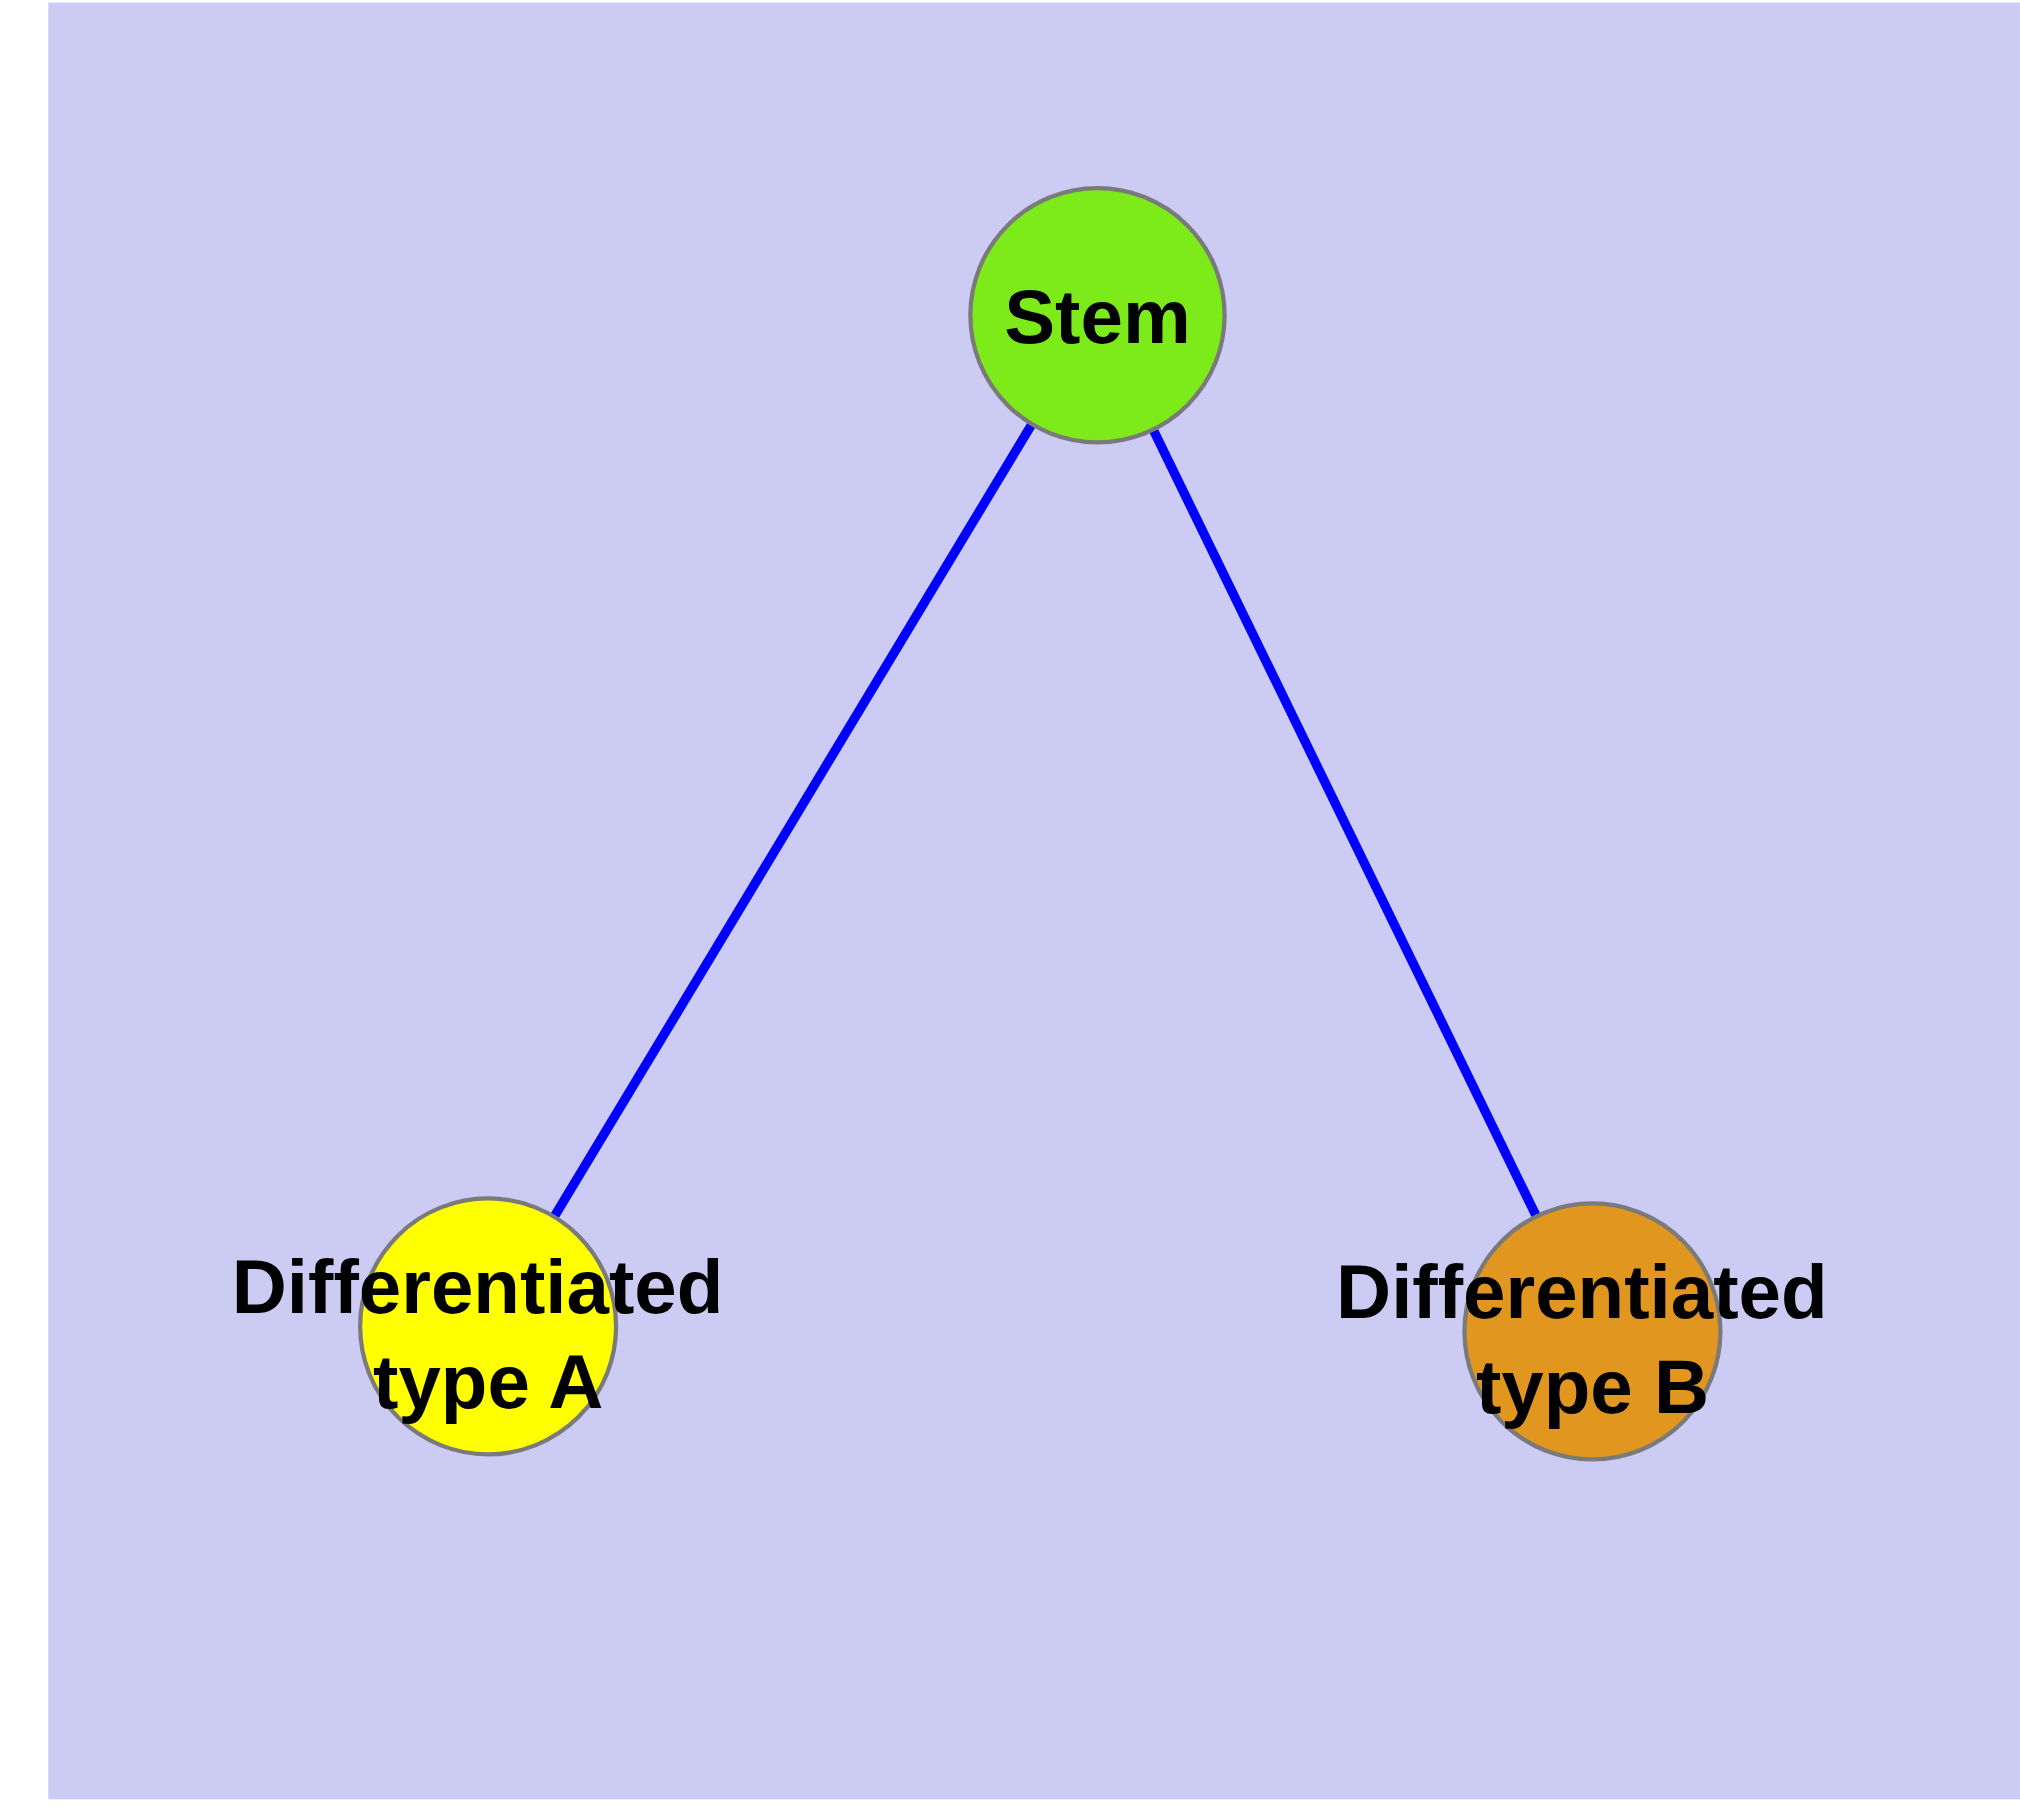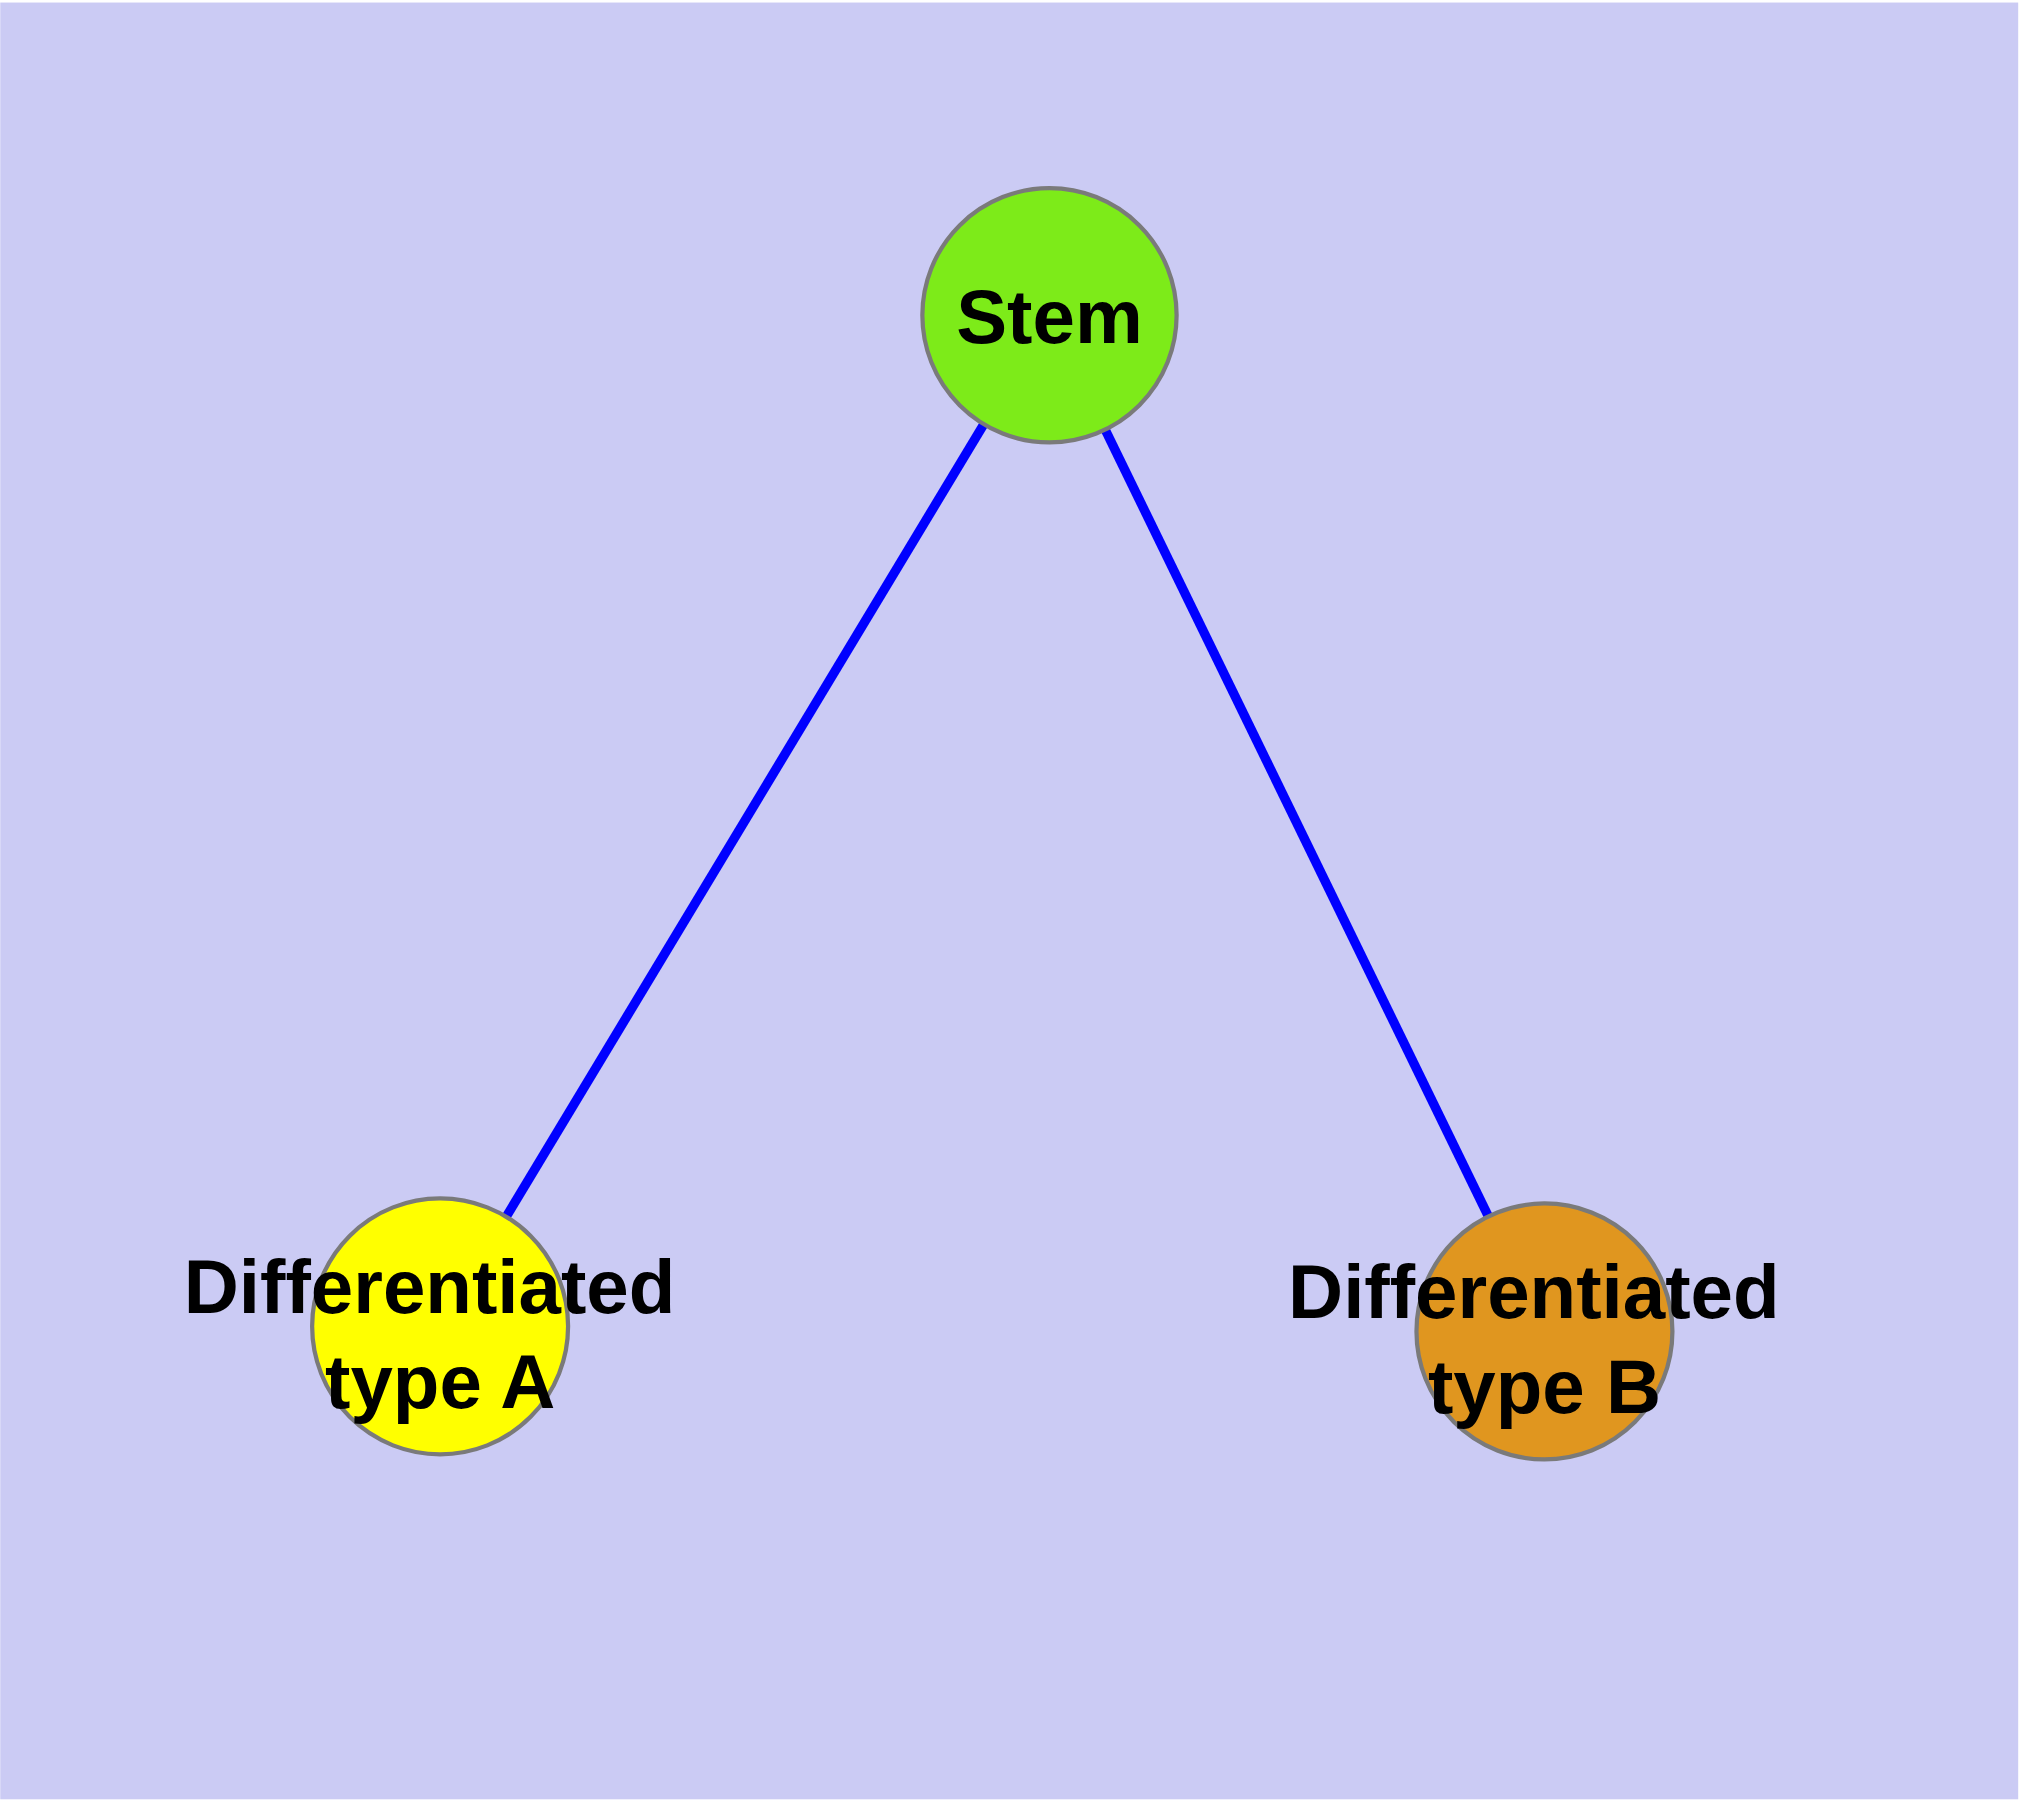--- a/index.html
+++ b/index.html
@@ -7,20 +7,21 @@
       padding: 0;
       background: #FFFFFF;
       width: 2021px;
       height: 1812px;
       overflow: hidden;
     }
     .canvas-wrap {
       position: relative;
       width: 1732px;
       height: 1812px;
+      padding-left: 48px;
     }
     svg {
       display: block;
     }
     .node-label {
       font-family: "Liberation Sans", sans-serif;
       font-weight: bold;
       font-size: 90px;
       text-anchor: middle;
     }

